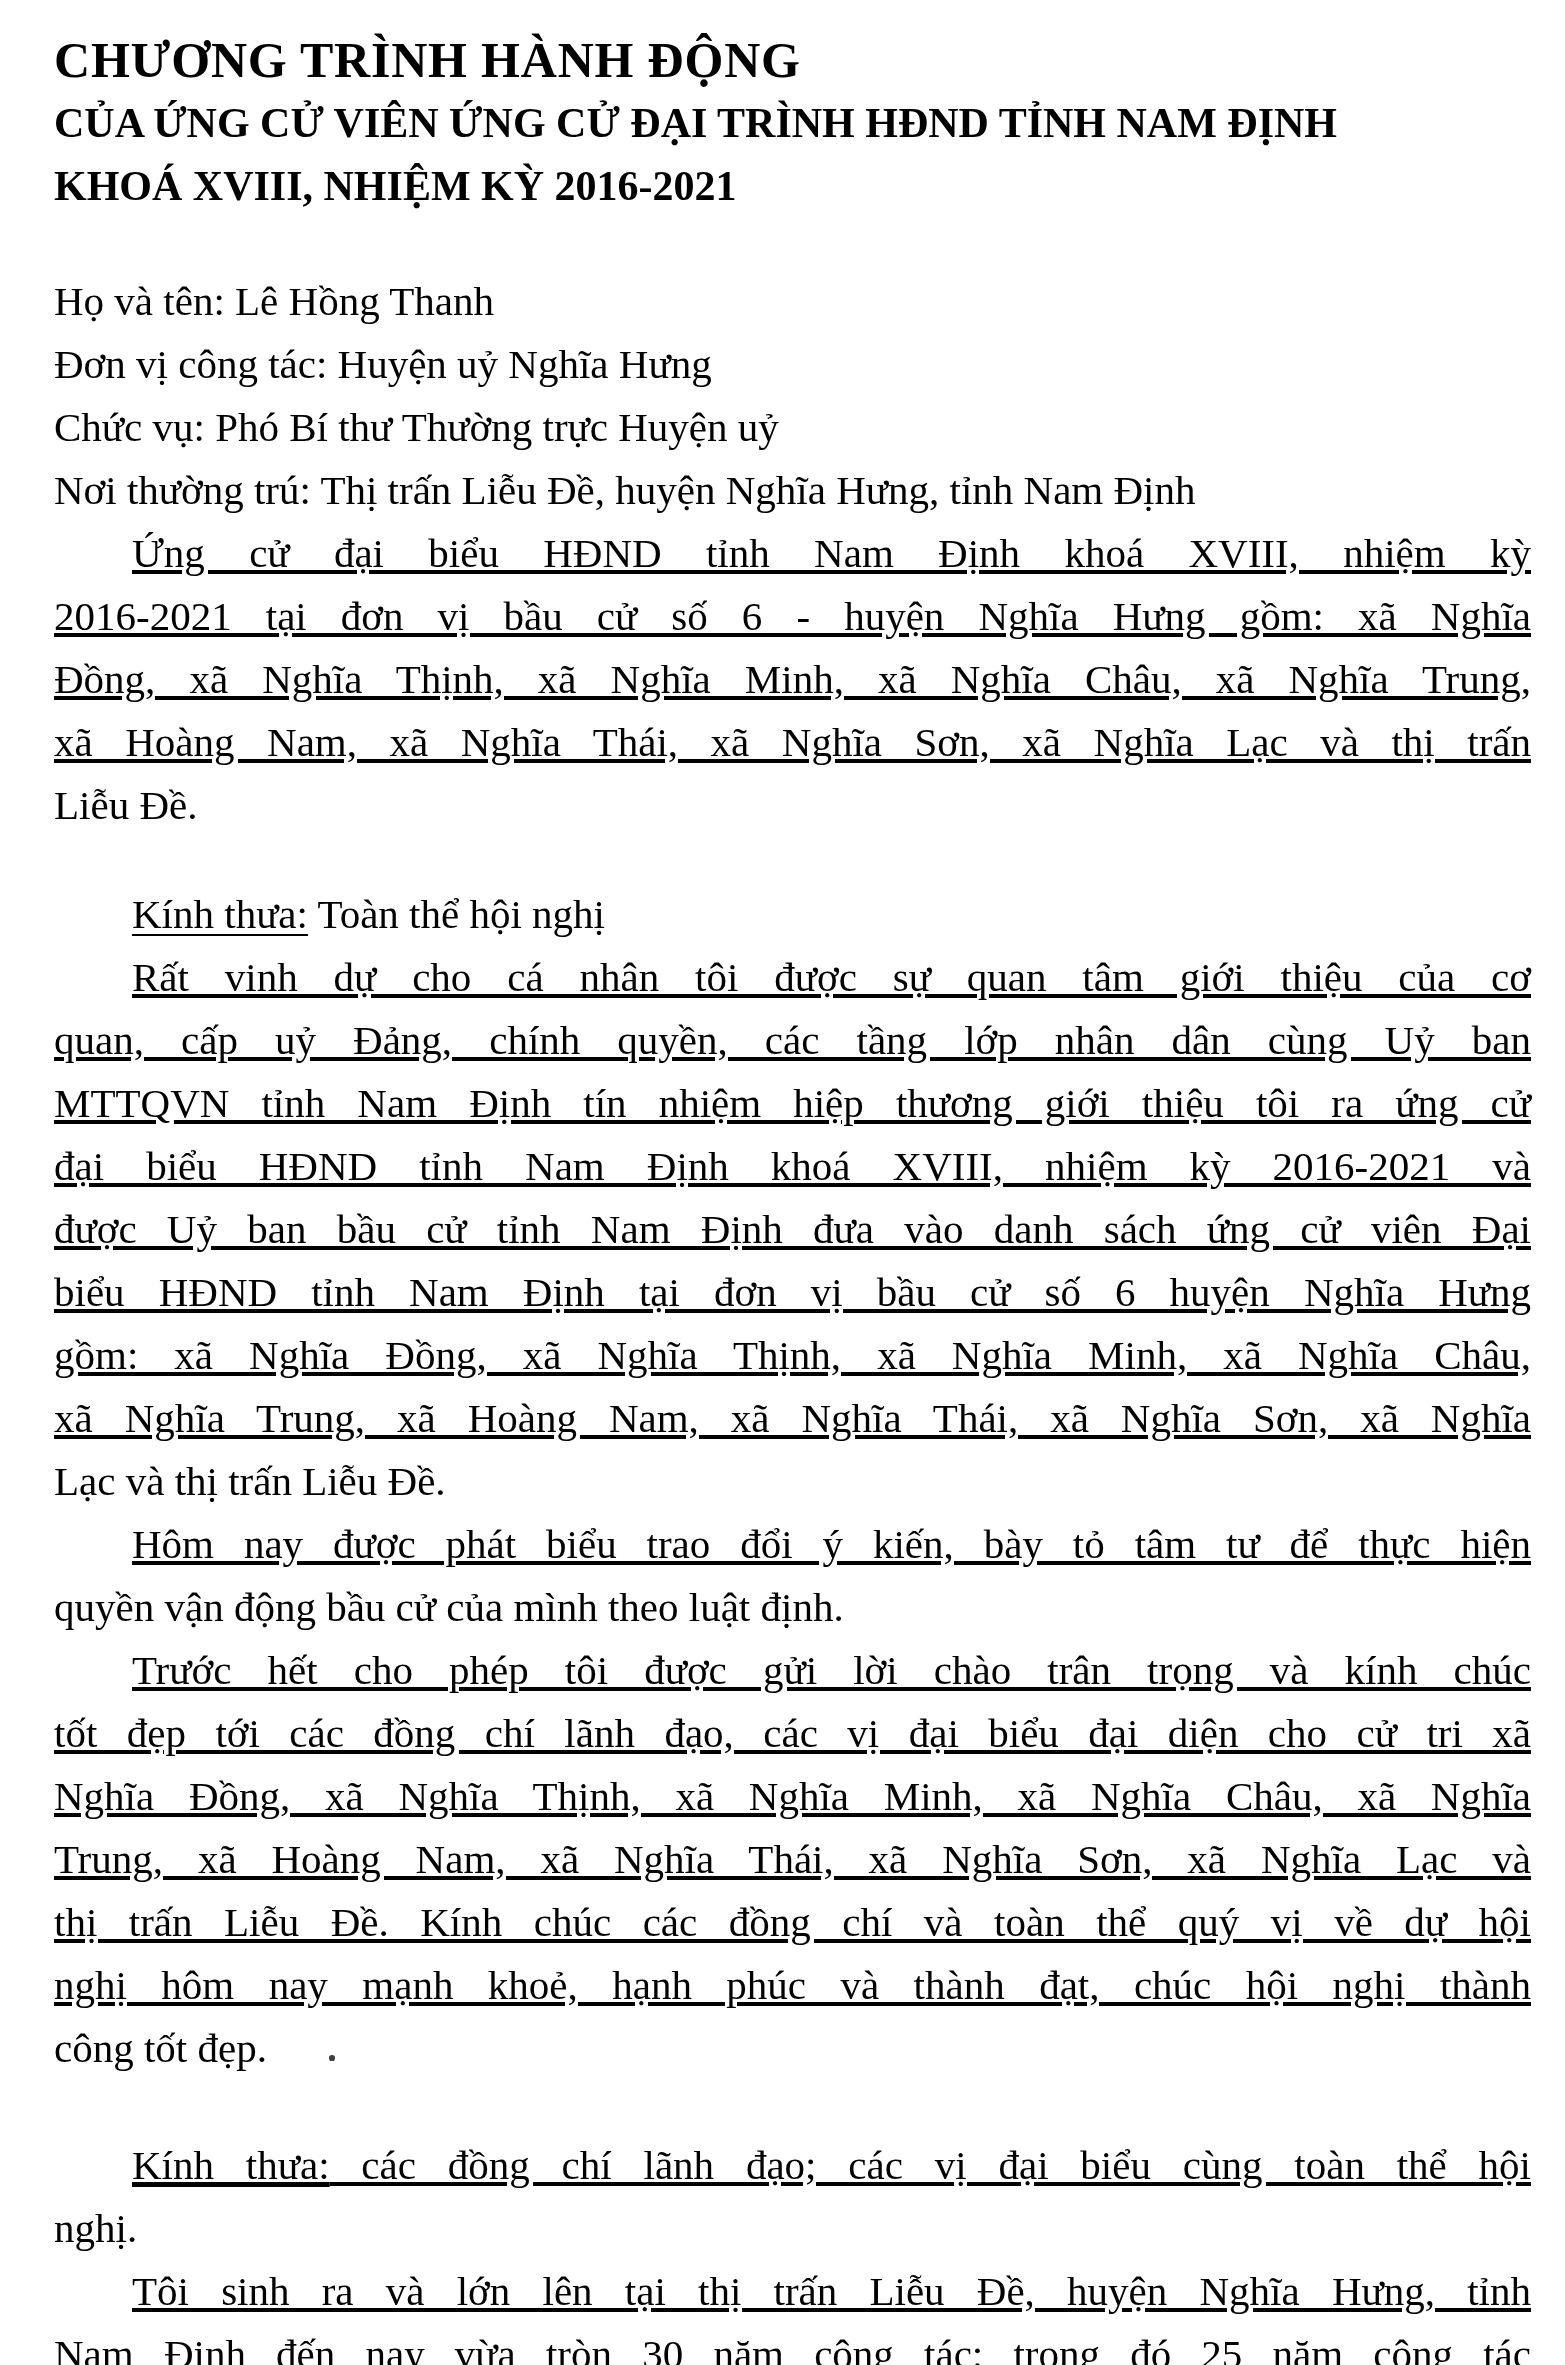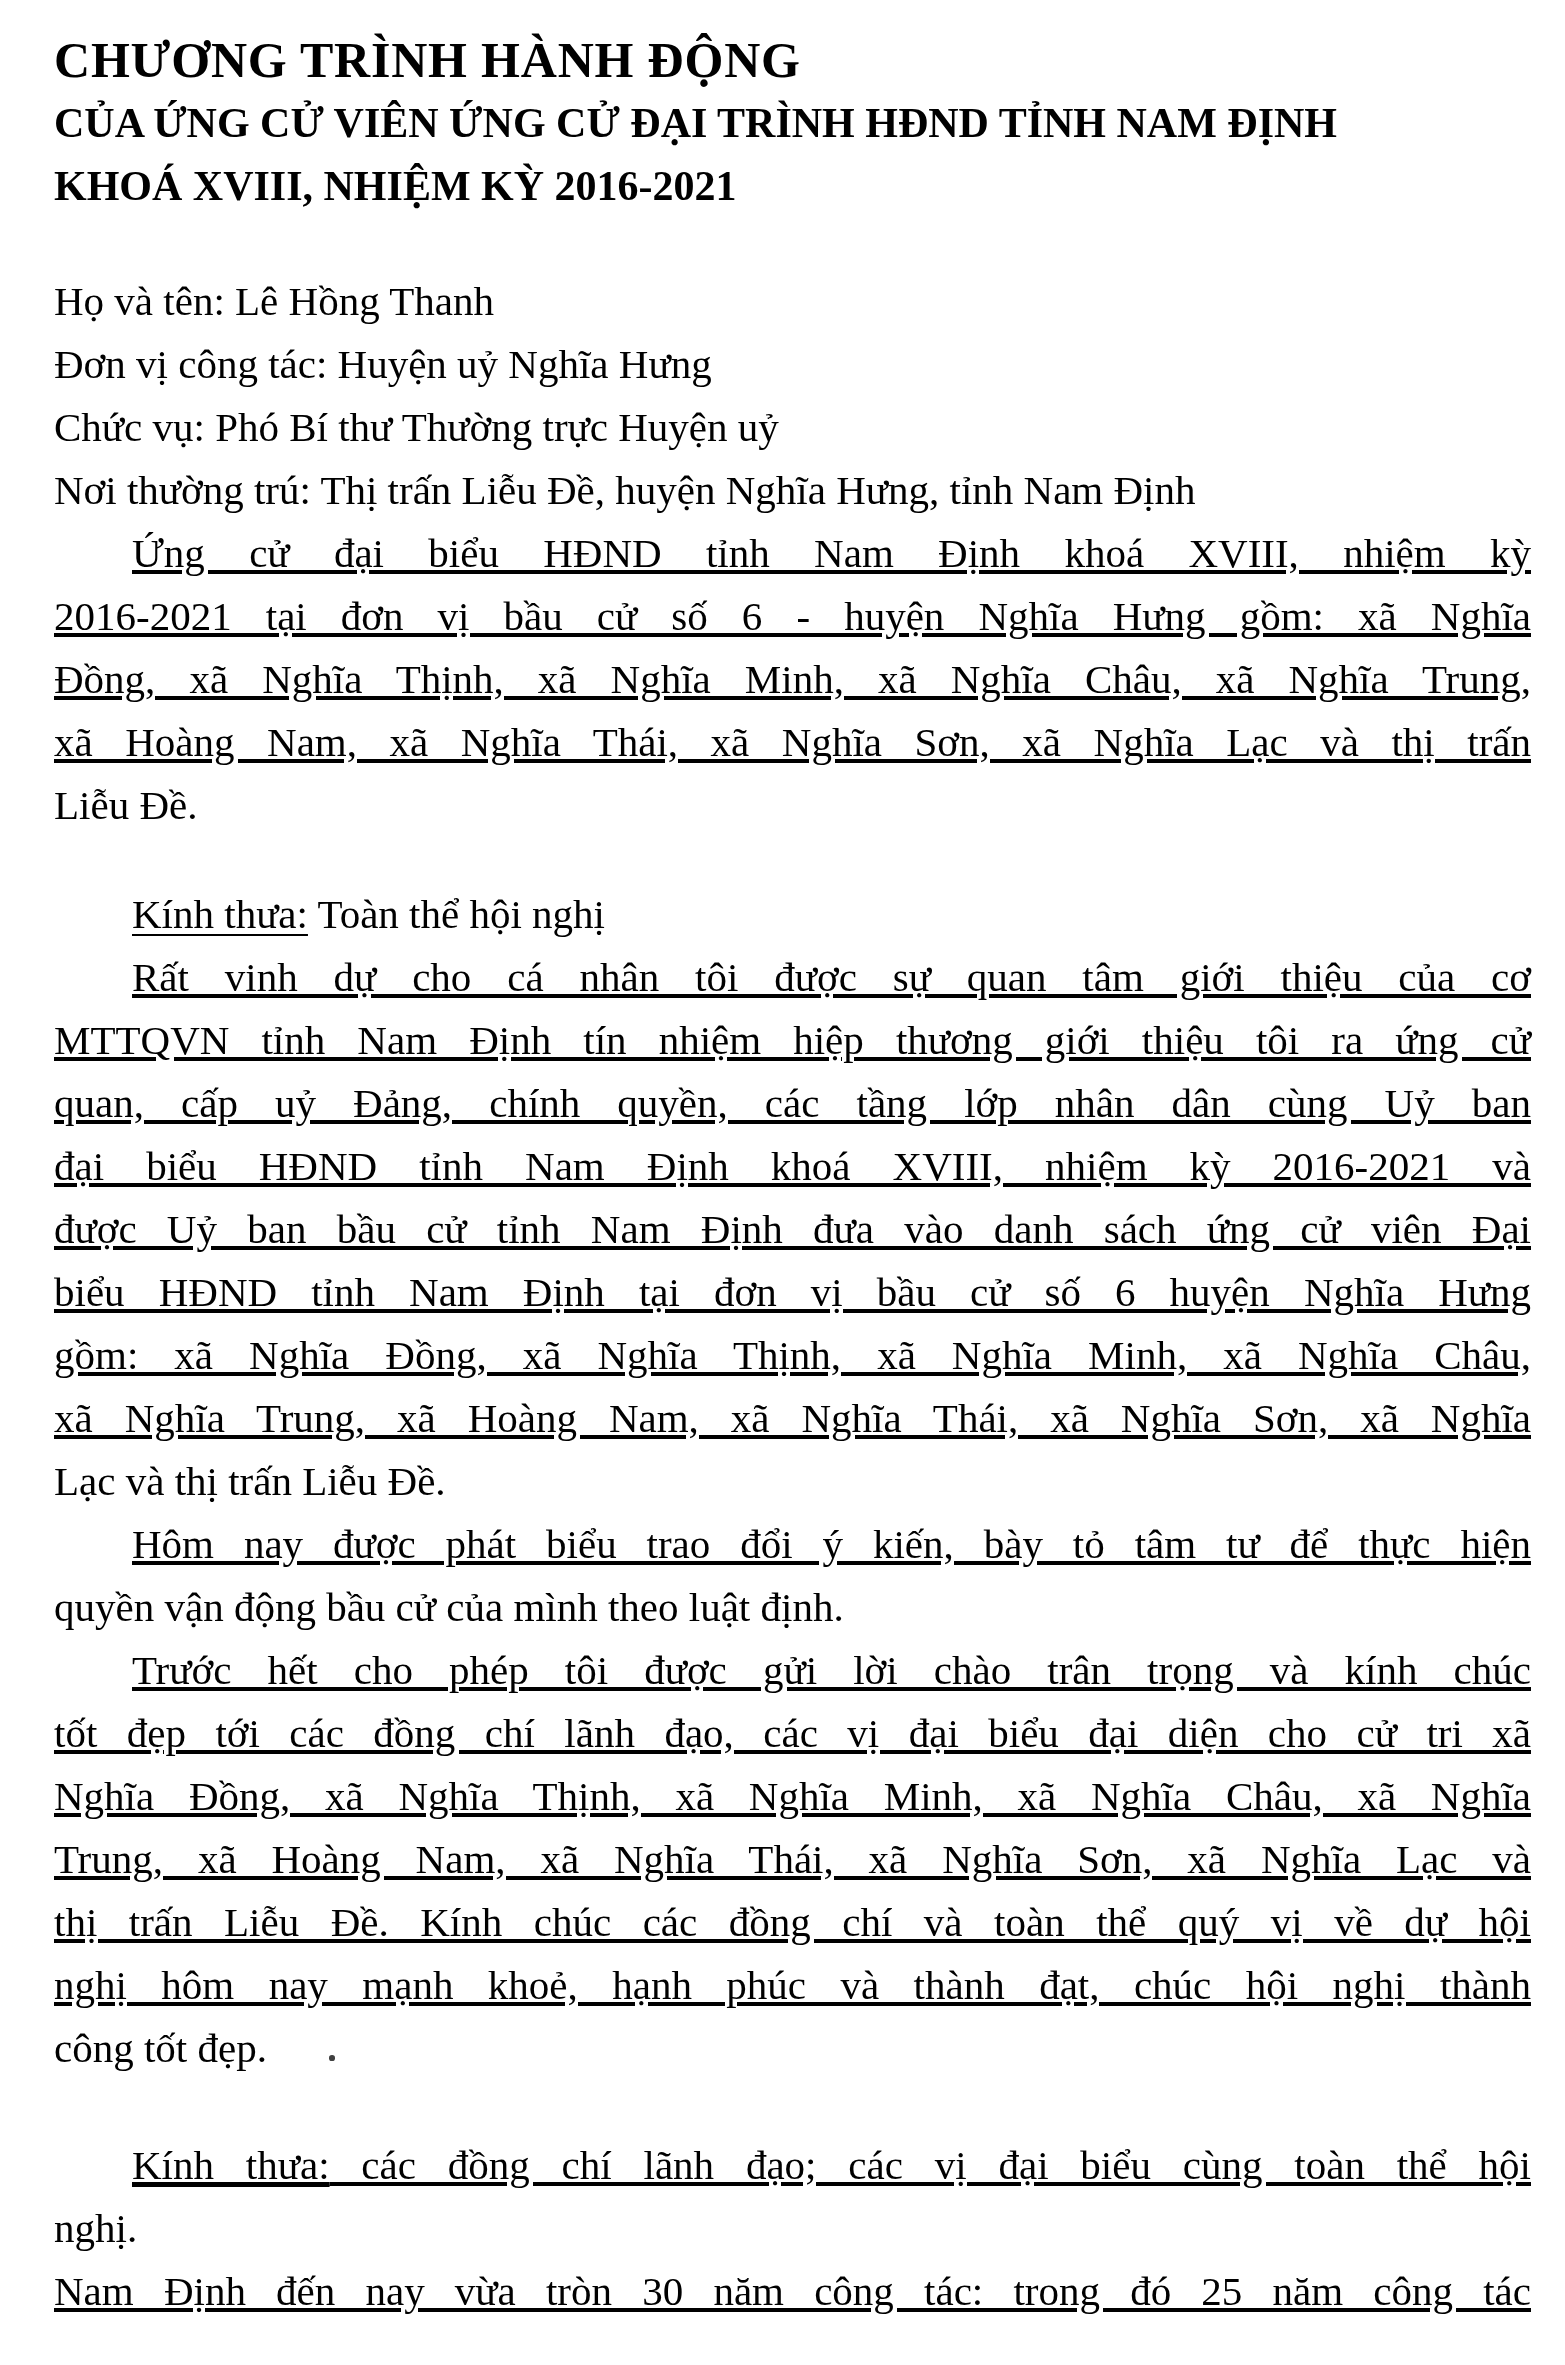--- a/index.html
+++ b/index.html
@@ -79,22 +79,22 @@
     </section>
 
     <section class="body-text sal-gap">
       <div class="ll first">
         <span class="underline">Kính thưa:</span><span> Toàn thể hội nghị</span>
       </div>
     </section>
 
     <section class="body-text">
       <div class="jl first">Rất vinh dự cho cá nhân tôi được sự quan tâm giới thiệu của cơ</div>
+      <div class="jl">quan, cấp uỷ Đảng, chính quyền, các tầng lớp nhân dân cùng Uỷ ban</div>
       <div class="jl">MTTQVN tỉnh Nam Định tín nhiệm hiệp thương giới thiệu tôi ra ứng cử</div>
-      <div class="jl">quan, cấp uỷ Đảng, chính quyền, các tầng lớp nhân dân cùng Uỷ ban</div>
       <div class="jl">đại biểu HĐND tỉnh Nam Định khoá XVIII, nhiệm kỳ 2016-2021 và</div>
       <div class="jl">được Uỷ ban bầu cử tỉnh Nam Định đưa vào danh sách ứng cử viên Đại</div>
       <div class="jl">biểu HĐND tỉnh Nam Định tại đơn vị bầu cử số 6 huyện Nghĩa Hưng</div>
       <div class="jl">gồm: xã Nghĩa Đồng, xã Nghĩa Thịnh, xã Nghĩa Minh, xã Nghĩa Châu,</div>
       <div class="jl">xã Nghĩa Trung, xã Hoàng Nam, xã Nghĩa Thái, xã Nghĩa Sơn, xã Nghĩa</div>
       <div class="ll">Lạc và thị trấn Liễu Đề.</div>
     </section>
 
     <section class="body-text">
       <div class="jl first">Hôm nay được phát biểu trao đổi ý kiến, bày tỏ tâm tư để thực hiện</div>
@@ -112,20 +112,21 @@
     </section>
 
     <section class="body-text big-gap">
       <div class="jl first">
         <span class="underline">Kính thưa:</span><span> các đồng chí lãnh đạo; các vị đại biểu cùng toàn thể hội</span>
       </div>
       <div class="ll">nghị.</div>
     </section>
 
     <section class="body-text">
+      <div class="jl first">Tôi sinh ra và lớn lên tại thị trấn Liễu Đề, huyện Nghĩa Hưng, tỉnh</div>
       <div class="jl">Nam Định đến nay vừa tròn 30 năm công tác: trong đó 25 năm công tác</div>
     </section>
 
   </div>
 
   <div class="artifact-dot"></div>
 </div>
 
 
 </body></html>

